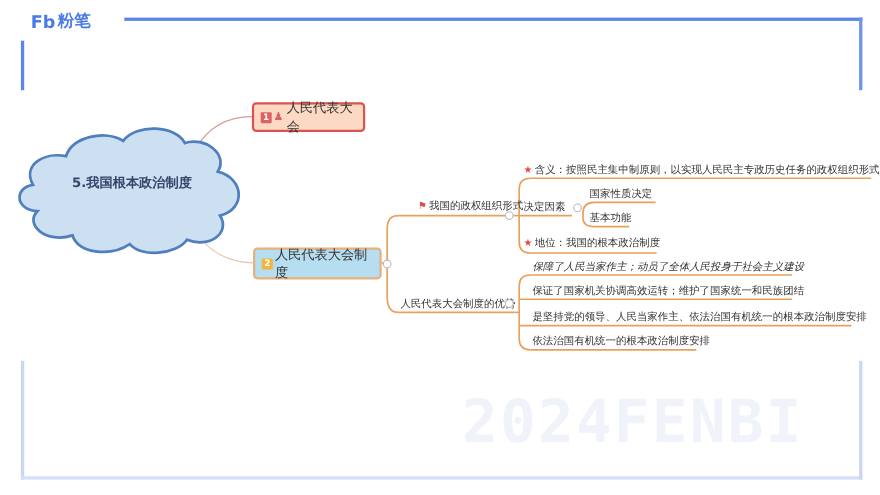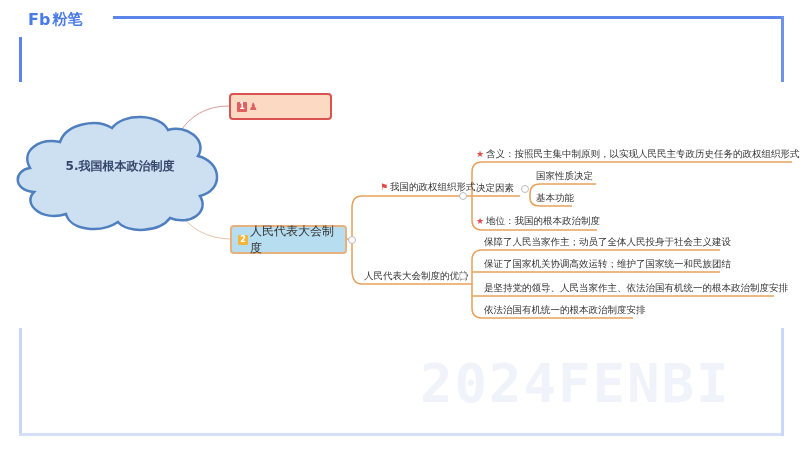--- a/index.html
+++ b/index.html
@@ -85,20 +85,21 @@
   <path d="M472 272 Q472 272 482 272 L720 272" stroke="#e8a05a" stroke-width="1.5" fill="none"></path>
   <path d="M472 296 Q472 296 482 296 L774 296" stroke="#e8a05a" stroke-width="1.5" fill="none"></path>
   <line x1="482" y1="318" x2="633" y2="318" stroke="#e8a05a" stroke-width="1.5"></line>
 </svg>
 
 <div class="abs cloud-title">5.我国根本政治制度</div>
 
 <div class="abs node1">
   <span class="badge badge-red">1</span>
   <span class="person">♟</span>
+  <span>人民代表大会</span>
 </div>
 
 <div class="abs node2">
   <span class="badge badge-yellow">2</span>
   <span>人民代表大会制度</span>
 </div>
 <div class="abs toggle" style="left:348px;top:236px;"></div>
 
 <div class="abs txt" style="left:380px;top:181px;text-align:center;">
   <span class="flag">⚑</span><span>我国的政权组织形式</span>
@@ -112,16 +113,16 @@
 <div class="abs toggle" style="left:521px;top:185px;"></div>
 <div class="abs txt" style="left:536px;top:170px;text-align:right;">国家性质决定</div>
 <div class="abs txt" style="left:536px;top:192px;">基本功能</div>
 <div class="abs txt" style="left:476px;top:215px;">
   <span class="star">★</span><span>地位：我国的根本政治制度</span>
 </div>
 
 <div class="abs txt" style="left:364px;top:270px;">人民代表大会制度的优势</div>
 <div class="abs toggle" style="left:459px;top:272px;"></div>
 
-<div class="abs txt" style="left:484px;top:236px;">保障了人民当家作主；动员了全体人民投身于社会主义建设</div>
+<div class="abs txt" style="left:484px;top:236px;font-style:italic;">保障了人民当家作主；动员了全体人民投身于社会主义建设</div>
 <div class="abs txt" style="left:484px;top:258px;">保证了国家机关协调高效运转；维护了国家统一和民族团结</div>
 <div class="abs txt" style="left:484px;top:282px;">是坚持党的领导、人民当家作主、依法治国有机统一的根本政治制度安排</div>
 <div class="abs txt" style="left:484px;top:304px;">依法治国有机统一的根本政治制度安排</div>
 
 </body></html>

